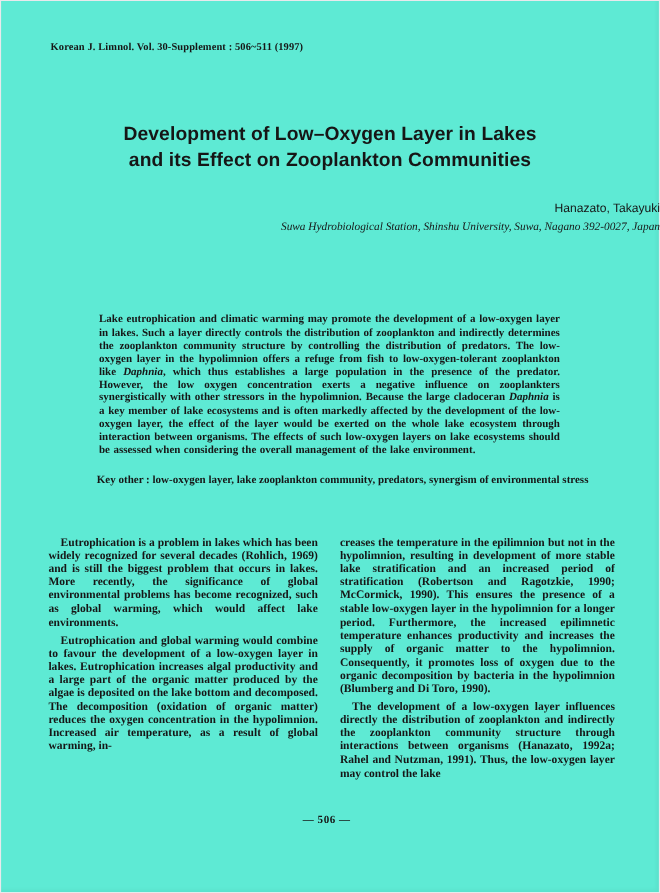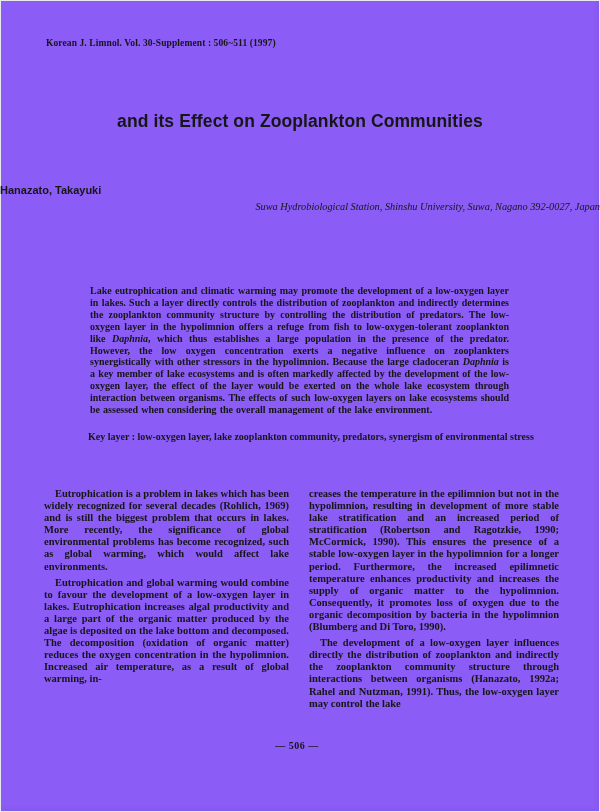--- a/index.html
+++ b/index.html
@@ -6,44 +6,44 @@
   body {
     width: 600px; height: 812px;
     background: #f4f4f6;
     font-family: "Liberation Serif", serif;
     color: #161616;
     position: relative;
     overflow: hidden;
   }
   .page {
     position: absolute; inset: 0;
-    background: #8b5cf6;
+    background: #5eead4;
     box-shadow: inset 0 0 0 1px #e9e9ec, inset -3px -3px 4px rgba(0,0,0,0.045);
   }
   .abs { position: absolute; }
 
   .journal-header {
     left: 46px; top: 38px;
     font-size: 9.5px; font-weight: bold;
     letter-spacing: 0.1px;
     white-space: nowrap;
   }
   .title-block {
     left: 0; right: 0; top: 110px;
     text-align: center;
     font-family: "Liberation Sans", sans-serif;
     font-weight: bold;
     font-size: 17.5px; line-height: 23.5px;
     letter-spacing: 0.1px;
   }
   .author {
     left: 0; right: 0; top: 184px;
-    text-align: left;
+    text-align: right;
     font-family: "Liberation Sans", sans-serif;
-    font-weight: bold; font-size: 11px;
+    font-weight: normal; font-size: 11px;
   }
   .affiliation {
     left: 0; right: 0; top: 201px;
     text-align: right;
     font-style: italic; font-size: 10.3px;
   }
   .abstract-heading {
     left: 0; right: 0; top: 227px;
     text-align: center;
     font-weight: bold; font-size: 13px; letter-spacing: 0.6px;
@@ -84,31 +84,32 @@
   }
 </style>
 </head>
 <body>
 
 <div class="page">
 
   <div class="abs journal-header">Korean J. Limnol. Vol. 30-Supplement : 506~511 (1997)</div>
 
   <div class="abs title-block">
+    <div>Development of Low–Oxygen Layer in Lakes</div>
     <div>and its Effect on Zooplankton Communities</div>
   </div>
 
   <div class="abs author">Hanazato, Takayuki</div>
 
   <div class="abs affiliation">Suwa Hydrobiological Station, Shinshu University, Suwa, Nagano 392-0027, Japan</div>
 
 
   <div class="abs abstract-body"><span>Lake eutrophication and climatic warming may promote the development of a low-oxygen layer in lakes. Such a layer directly controls the distribution of zooplankton and indirectly determines the zooplankton community structure by controlling the distribution of predators. The low-oxygen layer in the hypolimnion offers a refuge from fish to low-oxygen-tolerant zooplankton like </span><span class="it">Daphnia</span><span>, which thus establishes a large population in the presence of the predator. However, the low oxygen concentration exerts a negative influence on zooplankters synergistically with other stressors in the hypolimnion. Because the large cladoceran </span><span class="it">Daphnia</span><span> is a key member of lake ecosystems and is often markedly affected by the development of the low-oxygen layer, the effect of the layer would be exerted on the whole lake ecosystem through interaction between organisms. The effects of such low-oxygen layers on lake ecosystems should be assessed when considering the overall management of the lake environment.</span></div>
 
-  <div class="abs keywords"><span>Key layer : </span><span>low-oxygen layer, lake zooplankton community, predators, synergism of environmental stress</span></div>
+  <div class="abs keywords"><span>Key other : </span><span>low-oxygen layer, lake zooplankton community, predators, synergism of environmental stress</span></div>
 
   <div class="abs columns">
     <div class="col col-left">
       <p class="ind">Eutrophication is a problem in lakes which has been widely recognized for several decades (Rohlich, 1969) and is still the biggest problem that occurs in lakes. More recently, the significance of global environmental problems has become recognized, such as global warming, which would affect lake environments.</p>
       <p class="ind">Eutrophication and global warming would combine to favour the development of a low-oxygen layer in lakes. Eutrophication increases algal productivity and a large part of the organic matter produced by the algae is deposited on the lake bottom and decomposed. The decomposition (oxidation of organic matter) reduces the oxygen concentration in the hypolimnion. Increased air temperature, as a result of global warming, in-</p>
     </div>
     <div class="col col-right">
       <p>creases the temperature in the epilimnion but not in the hypolimnion, resulting in development of more stable lake stratification and an increased period of stratification (Robertson and Ragotzkie, 1990; McCormick, 1990). This ensures the presence of a stable low-oxygen layer in the hypolimnion for a longer period. Furthermore, the increased epilimnetic temperature enhances productivity and increases the supply of organic matter to the hypolimnion. Consequently, it promotes loss of oxygen due to the organic decomposition by bacteria in the hypolimnion (Blumberg and Di Toro, 1990).</p>
       <p class="ind">The development of a low-oxygen layer influences directly the distribution of zooplankton and indirectly the zooplankton community structure through interactions between organisms (Hanazato, 1992a; Rahel and Nutzman, 1991). Thus, the low-oxygen layer may control the lake</p>
     </div>

